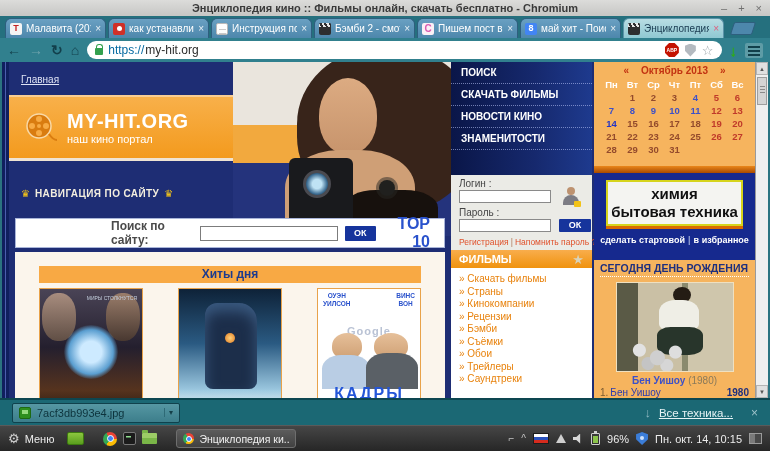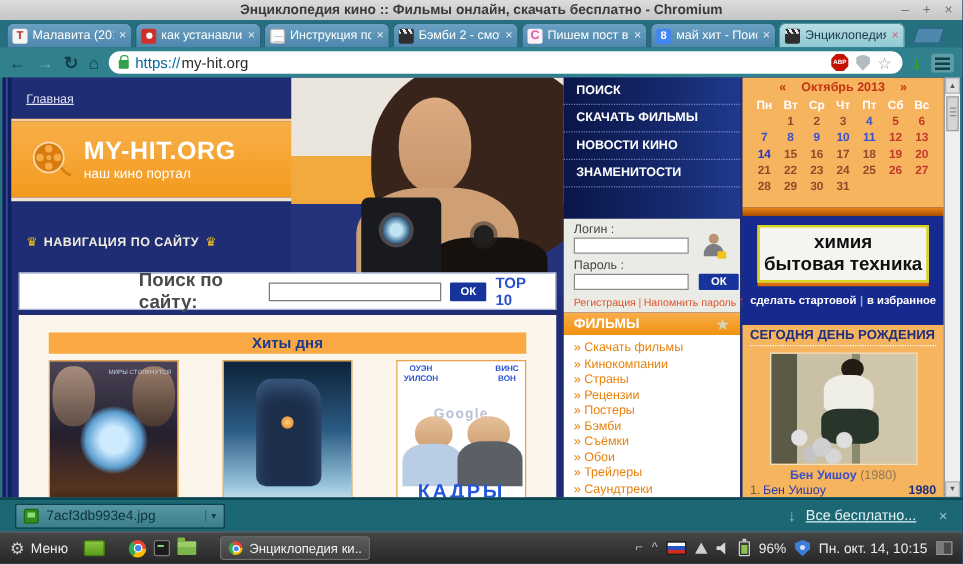--- a/index.html
+++ b/index.html
@@ -85,25 +85,25 @@
   #photo .cam { position:absolute; left:56px; top:96px; width:64px; height:70px; background:#191a1d; border-radius:6px; }
   #photo .lens { position:absolute; left:70px; top:108px; width:28px; height:28px; border-radius:50%;
     background:radial-gradient(circle,#bfe2f4 0 30%,#3a6a90 65%,#111); border:3px solid #4a4a50; }
   #photo .pend { position:absolute; left:146px; top:118px; width:16px; height:16px; background:#20201e; border-radius:50%;
     box-shadow:0 0 0 3px rgba(40,40,36,.5); }
   #navline { position:absolute; left:12px; top:126px; display:flex; align-items:center; gap:5px; }
   #navline .crown { color:#f5c518; font-size:10px; }
   #navline .ntxt { font-size:10px; font-weight:bold; color:#f3eedf; letter-spacing:.4px; }
   #searchpanel { position:absolute; left:6px; top:156px; width:430px; height:30px; background:#fff;
     border:1px solid #a9b5d9; display:flex; align-items:center; padding-left:95px; gap:7px; }
-  #searchpanel label { font-size:15px; font-weight:bold; color:#4a4a4a; }
+  #searchpanel label { font-size:12px; font-weight:bold; color:#4a4a4a; }
   #siteinput { width:138px; height:15px; border:1px solid #7c7c7c; font-size:11px; }
   .okbtn { background:#16349c; color:#fff; font-size:9px; font-weight:bold; border:none;
     width:36px; height:15px; border-radius:1px; line-height:15px; text-align:center; }
-  #top10 { margin-left:auto; margin-right:14px; font-size:12px; font-weight:bold; color:#2a52cc; }
+  #top10 { margin-left:auto; margin-right:14px; font-size:16px; font-weight:bold; color:#2a52cc;text-align:right; }
   #contentpanel { position:absolute; left:6px; top:190px; width:430px; height:146px; background:#fbf5ec; }
   #hitsbar { margin:14px 24px 0; height:17px; background:#f8a944; text-align:center;
     font-size:12px; font-weight:bold; color:#1c3a8e; line-height:17px; }
   #posters { display:flex; justify-content:space-between; margin:5px 24px 0; }
   .poster { width:104px; height:132px; border:1px solid #e8a24a; position:relative; overflow:hidden; }
   #poster1 { background:linear-gradient(180deg,#4a4456,#241f2e 45%,#56331e 78%,#1b130c); }
   #poster1 .glow { position:absolute; left:24px; top:36px; width:54px; height:54px; border-radius:50%;
     background:radial-gradient(circle,#cdeaff 0 28%,#5a9ed0 58%,rgba(40,70,110,0) 72%); }
   #poster1 .f1,#poster1 .f2 { position:absolute; top:4px; width:34px; height:48px; border-radius:45%;
     background:linear-gradient(180deg,#b99a86,#6a5648); opacity:.85; }
@@ -422,24 +422,23 @@
         <span id="loginlinks">
           <a>Регистрация</a><span class="sep">|</span><a>Напомнить пароль ?</a>
         </span>
       </div>
       <div id="filmshdr">
         <span class="ft">ФИЛЬМЫ</span>
         <span class="star">★</span>
       </div>
       <div id="filmslist">
           <div class="film-link">» Скачать фильмы</div>
+          <div class="film-link">» Страны</div>
           <div class="film-link">» Кинокомпании</div>
-          <div class="film-link">» Страны</div>
           <div class="film-link">» Рецензии</div>
-          <div class="film-link">» Постеры</div>
           <div class="film-link">» Бэмби</div>
           <div class="film-link">» Съёмки</div>
           <div class="film-link">» Обои</div>
           <div class="film-link">» Трейлеры</div>
           <div class="film-link">» Саундтреки</div>
         </div>
     </div>
 
     <div id="rightcol">
       <div id="calendar">
@@ -535,21 +534,21 @@
   </div>
 
   <div id="dlbar">
     <div id="dlchip">
       <span class="fileicon"></span>
       <span id="dlname">7acf3db993e4.jpg</span>
       <span id="dlcaret">▾</span>
     </div>
     <div id="dlright">
       <span id="dlicon2">↓</span>
-      <a id="alldl">Все бесплатно...</a>
+      <a id="alldl">Все техника...</a>
       <span id="dlclose">×</span>
     </div>
   </div>
 
   <div id="taskbar">
     <span id="menustart">
       <span class="gear">⚙</span>
       <span class="mlabel">Меню</span>
     </span>
     <span class="showdesk"></span>

